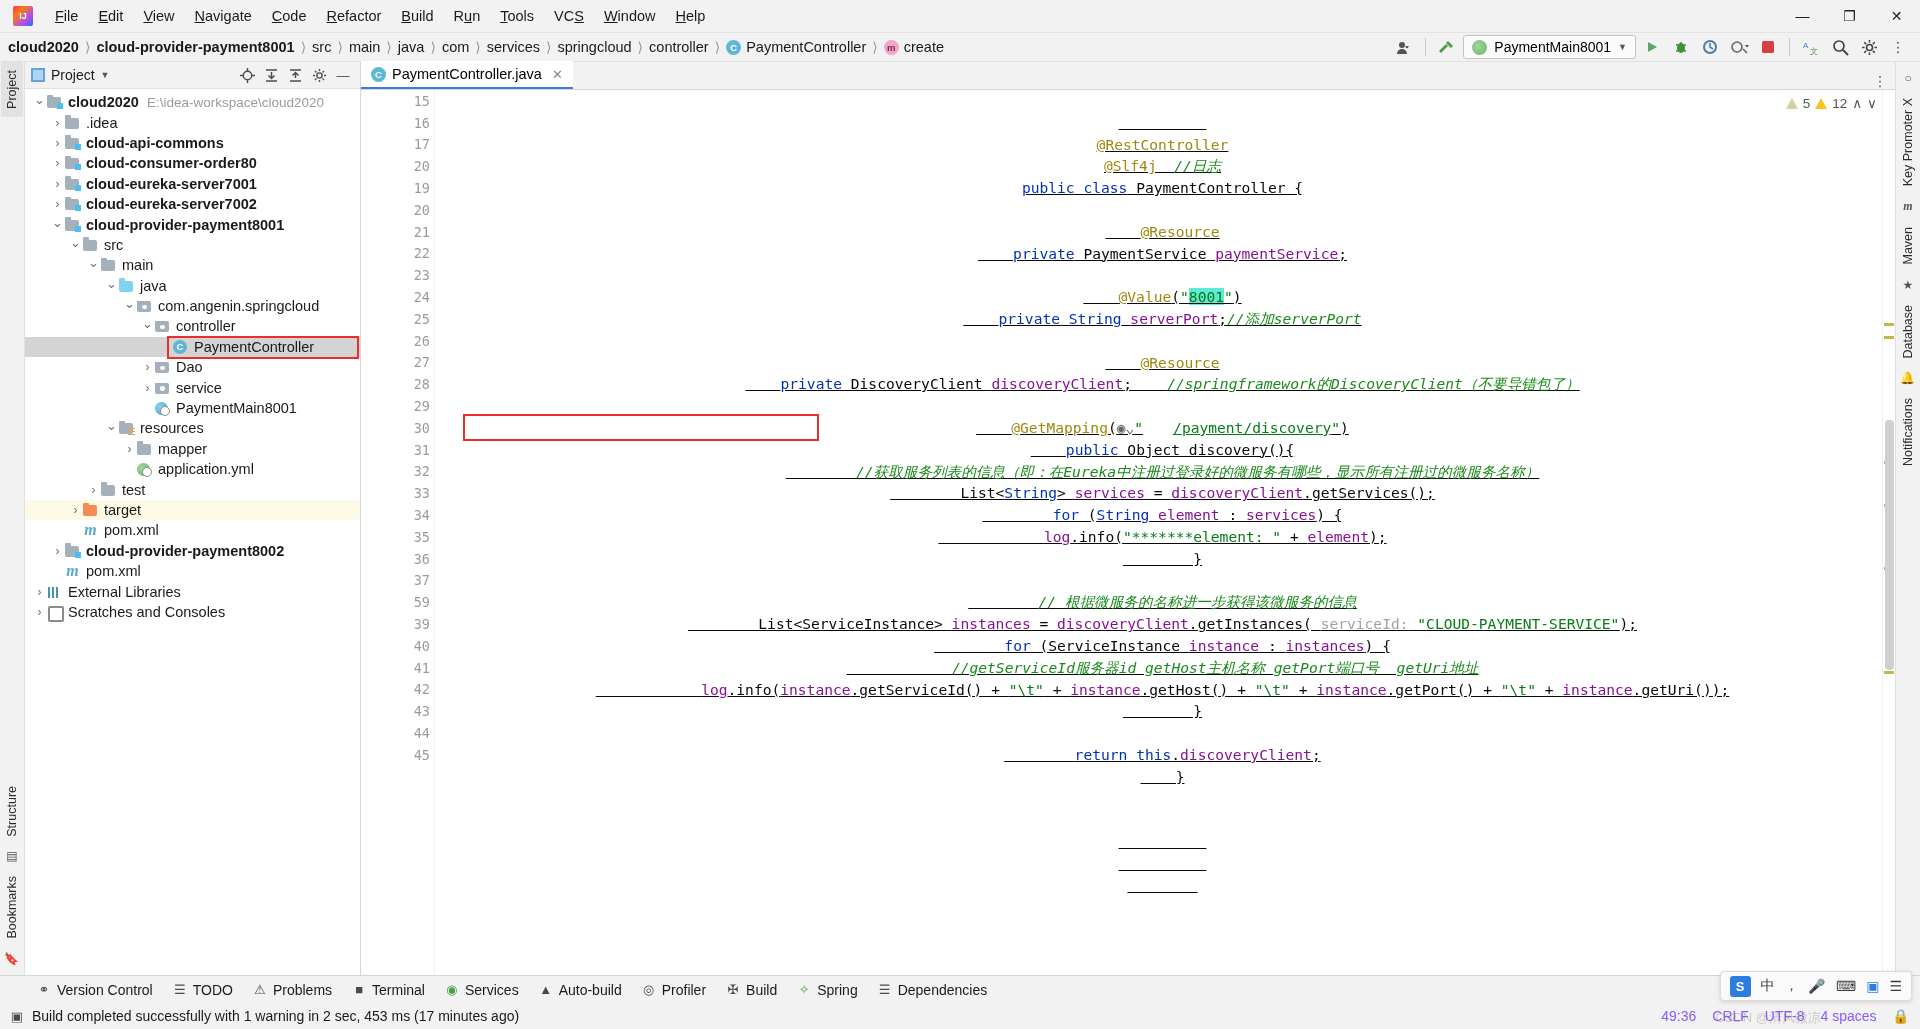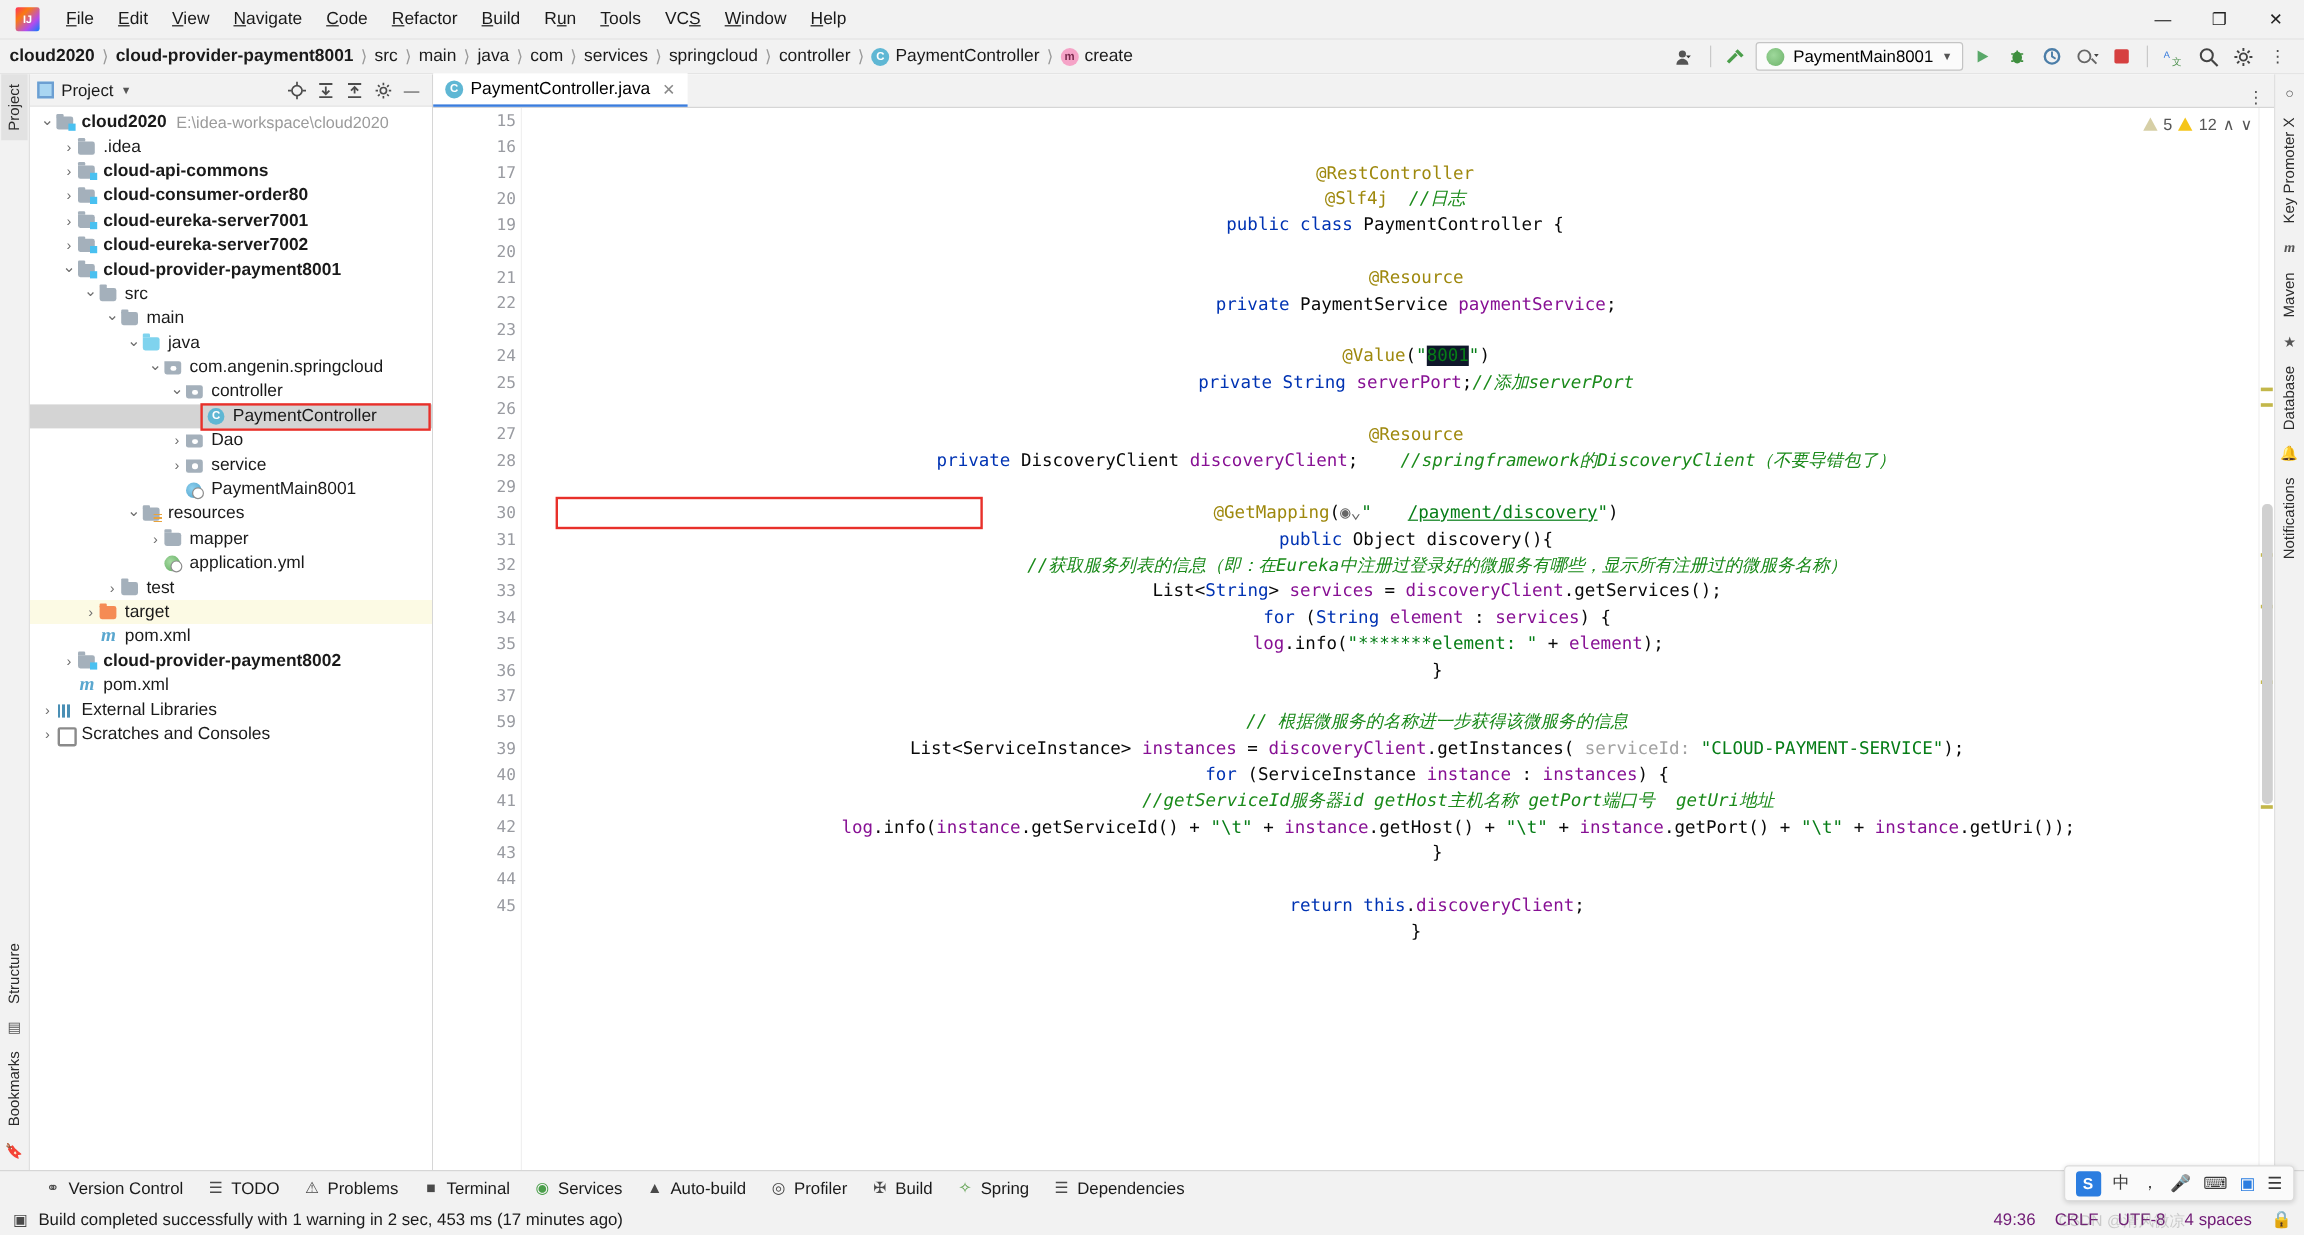--- a/index.html
+++ b/index.html
@@ -191,30 +191,30 @@
   .gutter {
     width: 74px; background: #fff; flex: none; position: relative;
     font-family: "DejaVu Sans Mono", monospace; font-size: 13.5px; color: #999ba1;
     border-right: 1px solid #f0f0f0;
   }
   .gline { height: 21.8px; display: flex; align-items: center; justify-content: flex-end; padding-right: 4px; position:relative;}
   .gmark { position:absolute; right: -18px; width: 16px; height: 16px; }
   .code {
     flex: 1; position: relative; overflow: hidden; background: #fff;
     font-family: "DejaVu Sans Mono", monospace; font-size: 14.6px; line-height: 21.8px;
-    white-space: pre; padding-left: 8px; color: #080808;
+    white-space: pre; padding-left: 8px; color: #080808; text-decoration: underline;
   }
   .ln { height: 21.8px; position: relative; }
   .k { color: #0033b3; font-weight: normal; }
   .ann { color: #9e880d; }
   .str { color: #067d17; }
   .cmt-ln { color: #1a8a1a; font-style: italic; }
   .fld { color: #871094; }
   .param { color: #a1a1a1; }
-  .hl-str { background: #0f172a; }
+  .hl-str { background: #5eead4; }
   .link { color: #067d17; text-decoration: underline; margin-left: 30px; }
 
   
   .markers {
     width: 13px; background: #fff; flex: none; position: relative; border-left: 1px solid #f0f0f0;
   }
   .mk { position: absolute; left: 1px; width: 10px; height: 2.5px; background: #c3b74a; }
   .scroll-thumb { position:absolute; right:1px; width:9px; background:#d0d0d0; border-radius:4px; }
 
   .inspect {
@@ -238,21 +238,21 @@
   }
   .bb {
     display: flex; align-items: center; gap: 6px; padding: 3px 9px; font-size: 14px;
     color: #1a1a1a; cursor: default; border-radius: 3px;
   }
   .bbico { font-size: 13px; color: #4a4a4a; display:inline-flex; width:14px; justify-content:center;}
   .statusbar {
     height: 26px; background: #f2f2f2; display: flex; align-items: center;
     padding: 0 10px; font-size: 14px; color: #1a1a1a; flex: none; gap: 8px; position:relative;
   }
-  .st-right { margin-left: auto; display: flex; align-items: center; gap: 16px; color:#701a75;}
+  .st-right { margin-left: auto; display: flex; align-items: center; gap: 16px; color:#8b5cf6;}
   .watermark {
     position: absolute; right: 99px; bottom: 2px; font-size: 13px; color: rgba(120,120,120,.33);
     pointer-events: none; white-space: nowrap;
   }
   
   .ime {
     position: absolute; right: 8px; bottom: 28px; height: 30px; display: flex; align-items: center;
     gap: 10px; background: #fafafa; border: 1px solid #dcdcdc; border-radius: 4px; padding: 0 9px;
     box-shadow: 0 1px 4px rgba(0,0,0,.14); z-index: 20;
   }

